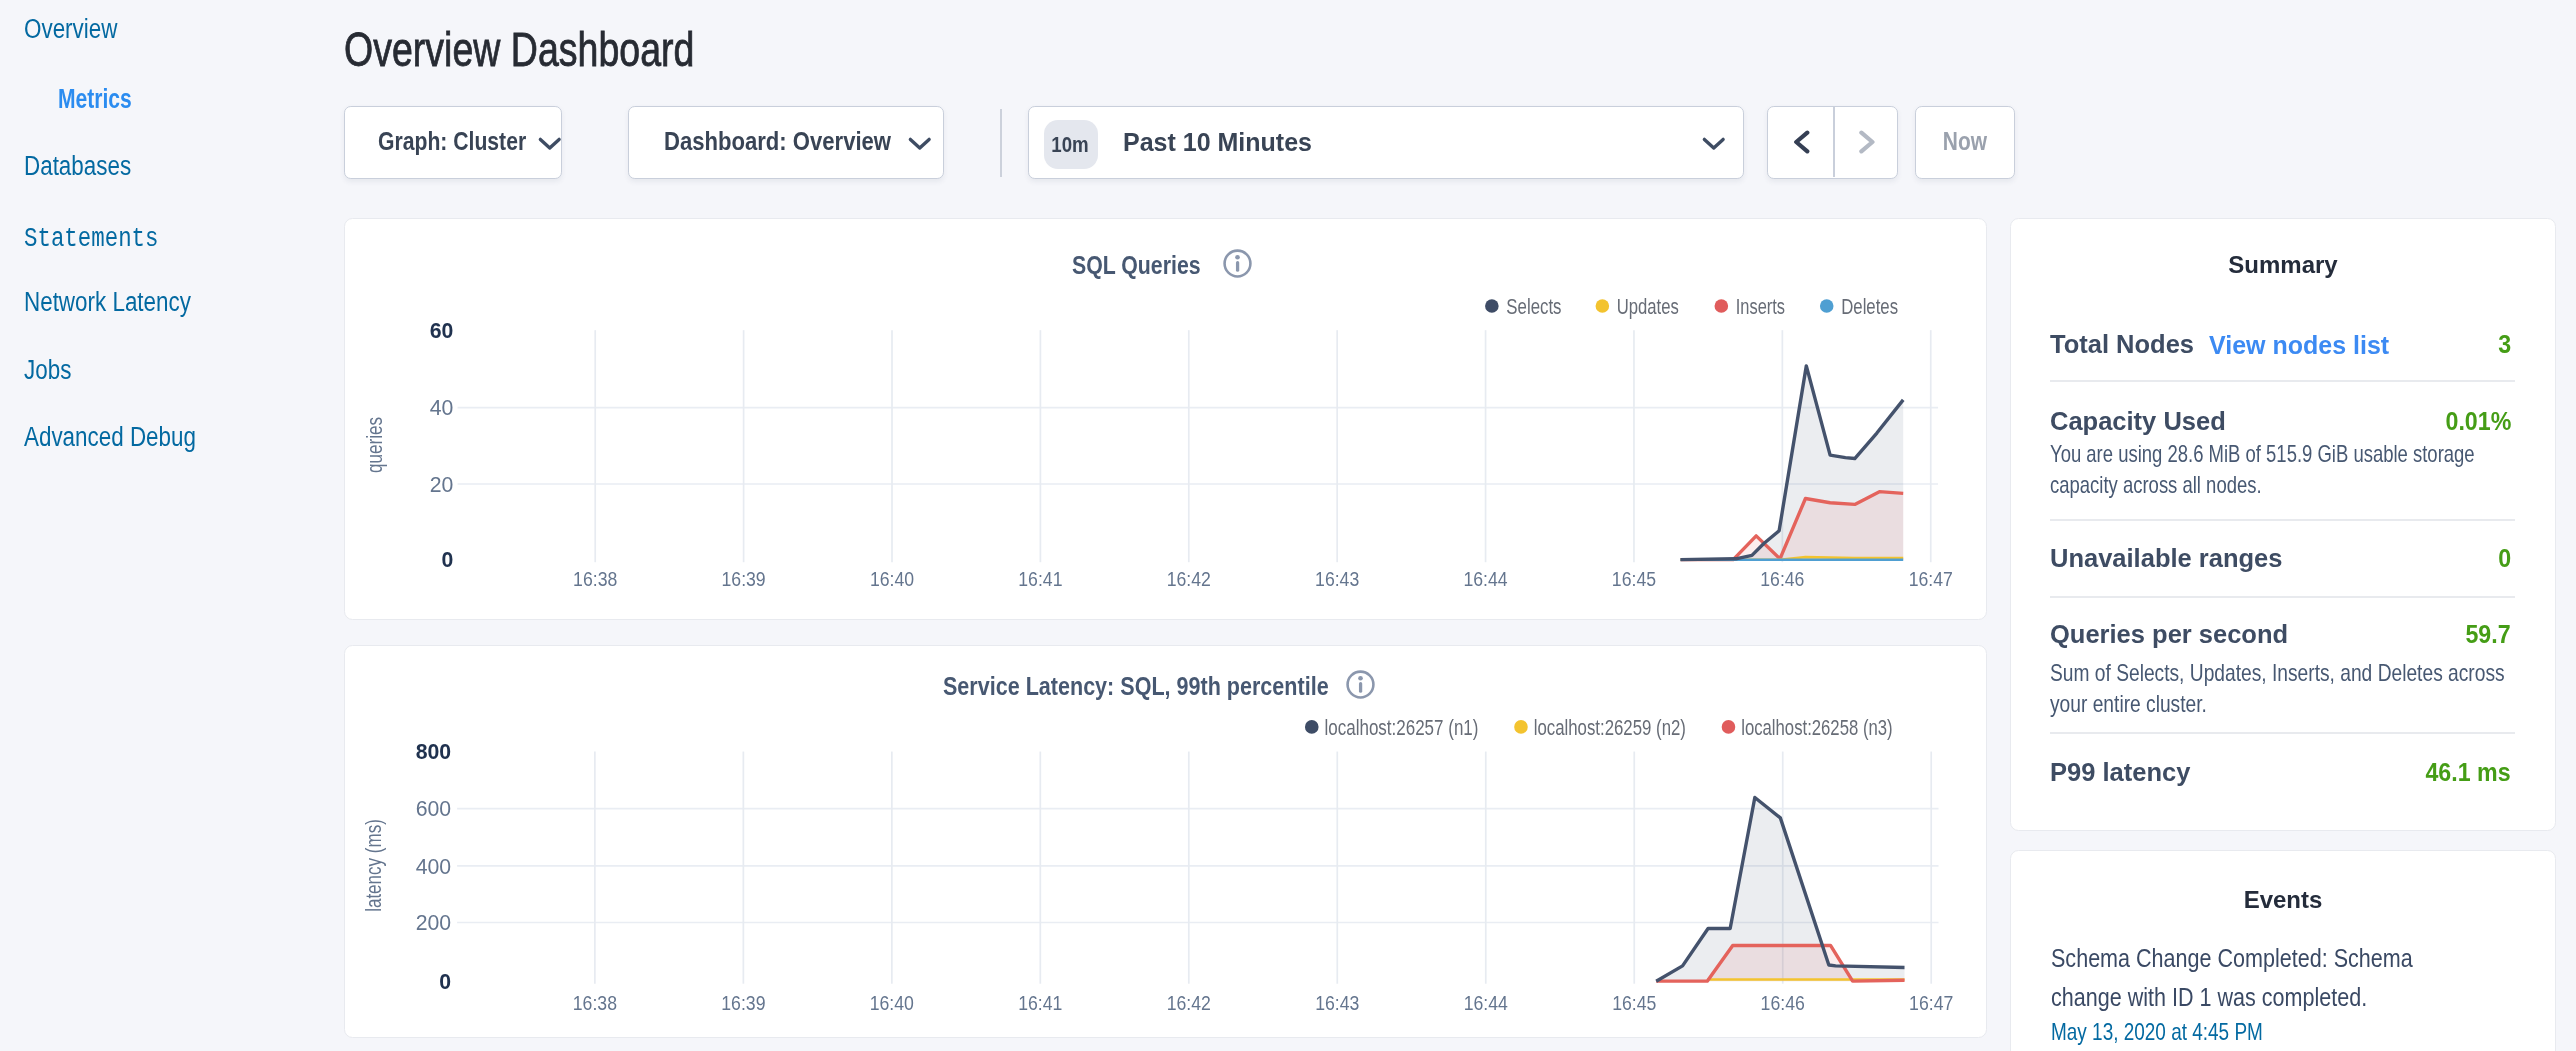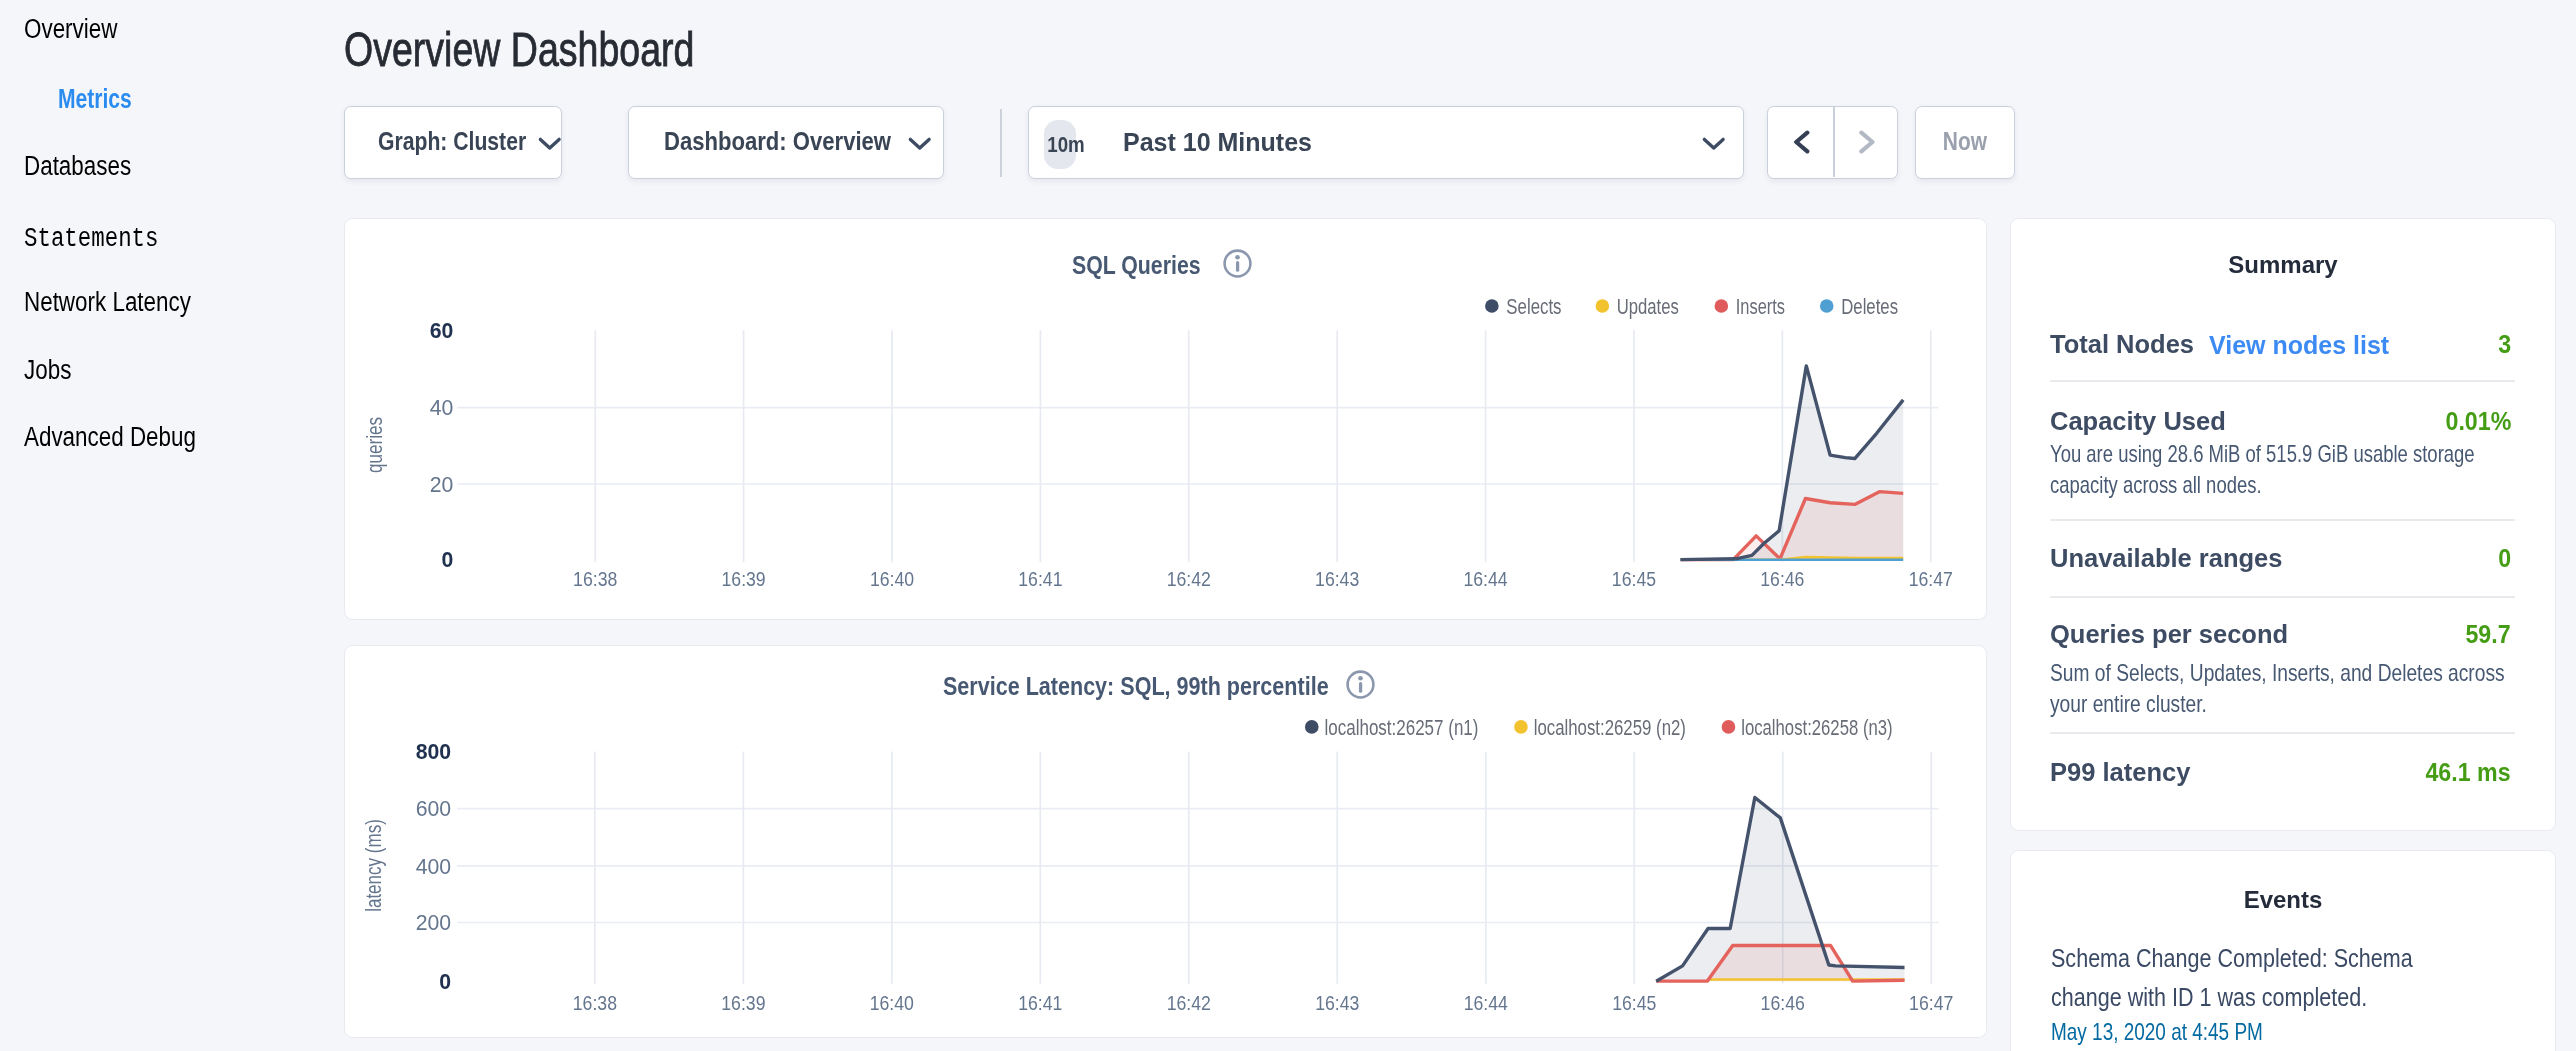--- a/index.html
+++ b/index.html
@@ -1,19 +1,19 @@
 <!DOCTYPE html>
 <html style="font-size:13.6px"><head>
 <meta charset="utf-8">
 <style>
   * { margin:0; padding:0; box-sizing:border-box; }
   html,body { width:2576px; height:1051px; background:#f5f6fa; font-family:"Liberation Sans", sans-serif; overflow:hidden; position:relative; }
   .abs { position:absolute; }
   .sq { display:inline-block; transform-origin:0 50%; white-space:nowrap; }
-  .nav { position:absolute; left:24px; color:#000000; font-size:27px; }
+  .nav { position:absolute; left:24px; color:#0369a1; font-size:27px; }
   .card { position:absolute; background:#fff; border:1.7px solid #e8eaef; border-radius:8.5px; }
   .ctl { position:absolute; background:#fff; border:1.7px solid #c9cfdb; border-radius:6.8px; box-shadow:0 2.6px 5.1px rgba(70,80,100,0.08); }
   .ctl-txt { position:absolute; color:#394455; font-weight:bold; font-size:25.5px; }
   .green { position:absolute; color:#459d16; font-weight:bold; font-size:25.5px; transform:scaleX(0.91); transform-origin:100% 50%; }
   .sumrow { position:absolute; left:2050px; color:#3e4c63; font-weight:bold; font-size:25.5px; }
   .divider { position:absolute; left:2050px; width:465px; height:1.7px; background:#e8eaee; }
   .ctitle { position:absolute; color:#475872; font-weight:bold; font-size:25.5px; transform-origin:0 50%; white-space:nowrap; }
 </style>
 </head>
 <body>
@@ -35,21 +35,21 @@
     </svg>
 </div>
 <div class="ctl" style="left:628px; top:106px; width:316px; height:73px;">
   <span class="ctl-txt" style="left:35px; top:20.4px;"><span class="sq" style="transform:scaleX(0.866);">Dashboard: Overview</span></span>
   <svg class="abs" style="left:278px; top:29px;" width="25.5" height="17" viewBox="0 0 30 20">
       <path d="M4 4 L15 14 L26 4" fill="none" stroke="#3e4c63" stroke-width="4" stroke-linecap="round" stroke-linejoin="round"></path>
     </svg>
 </div>
 <div class="abs" style="left:1000px; top:109px; width:1.7px; height:68px; background:#ccd1db;"></div>
 <div class="ctl" style="left:1028px; top:106px; width:716px; height:73px;">
-  <span class="abs" style="left:14.5px; top:12.8px; width:32px; height:49px; background:#e4e7ee; border-radius:14px; color:#394455; font-weight:bold; font-size:22px; text-align:center; line-height:49px;"><span class="sq" style="transform:scaleX(0.85); transform-origin:50% 50%;">10m</span></span>
+  <span class="abs" style="left:14.5px; top:12.8px; width:54px; height:49px; background:#e4e7ee; border-radius:14px; color:#394455; font-weight:bold; font-size:22px; text-align:center; line-height:49px;"><span class="sq" style="transform:scaleX(0.85); transform-origin:50% 50%;">10m</span></span>
   <span class="ctl-txt" style="left:94px; top:21px; font-size:25px;">Past 10 Minutes</span>
   <svg class="abs" style="left:672px; top:29px;" width="25.5" height="17" viewBox="0 0 30 20">
       <path d="M4 4 L15 14 L26 4" fill="none" stroke="#3e4c63" stroke-width="4" stroke-linecap="round" stroke-linejoin="round"></path>
     </svg>
 </div>
 <div class="ctl" style="left:1767px; top:106px; width:131px; height:73px;">
   <div class="abs" style="left:65px; top:0; width:1.7px; height:70px; background:#c9cfdb;"></div>
   <svg class="abs" style="left:24px; top:23px;" width="18.7" height="24" viewBox="0 0 22 28">
       <path d="M18 3 L5 14 L18 25" fill="none" stroke="#353f54" stroke-width="5" stroke-linecap="round" stroke-linejoin="round"></path>
     </svg>

